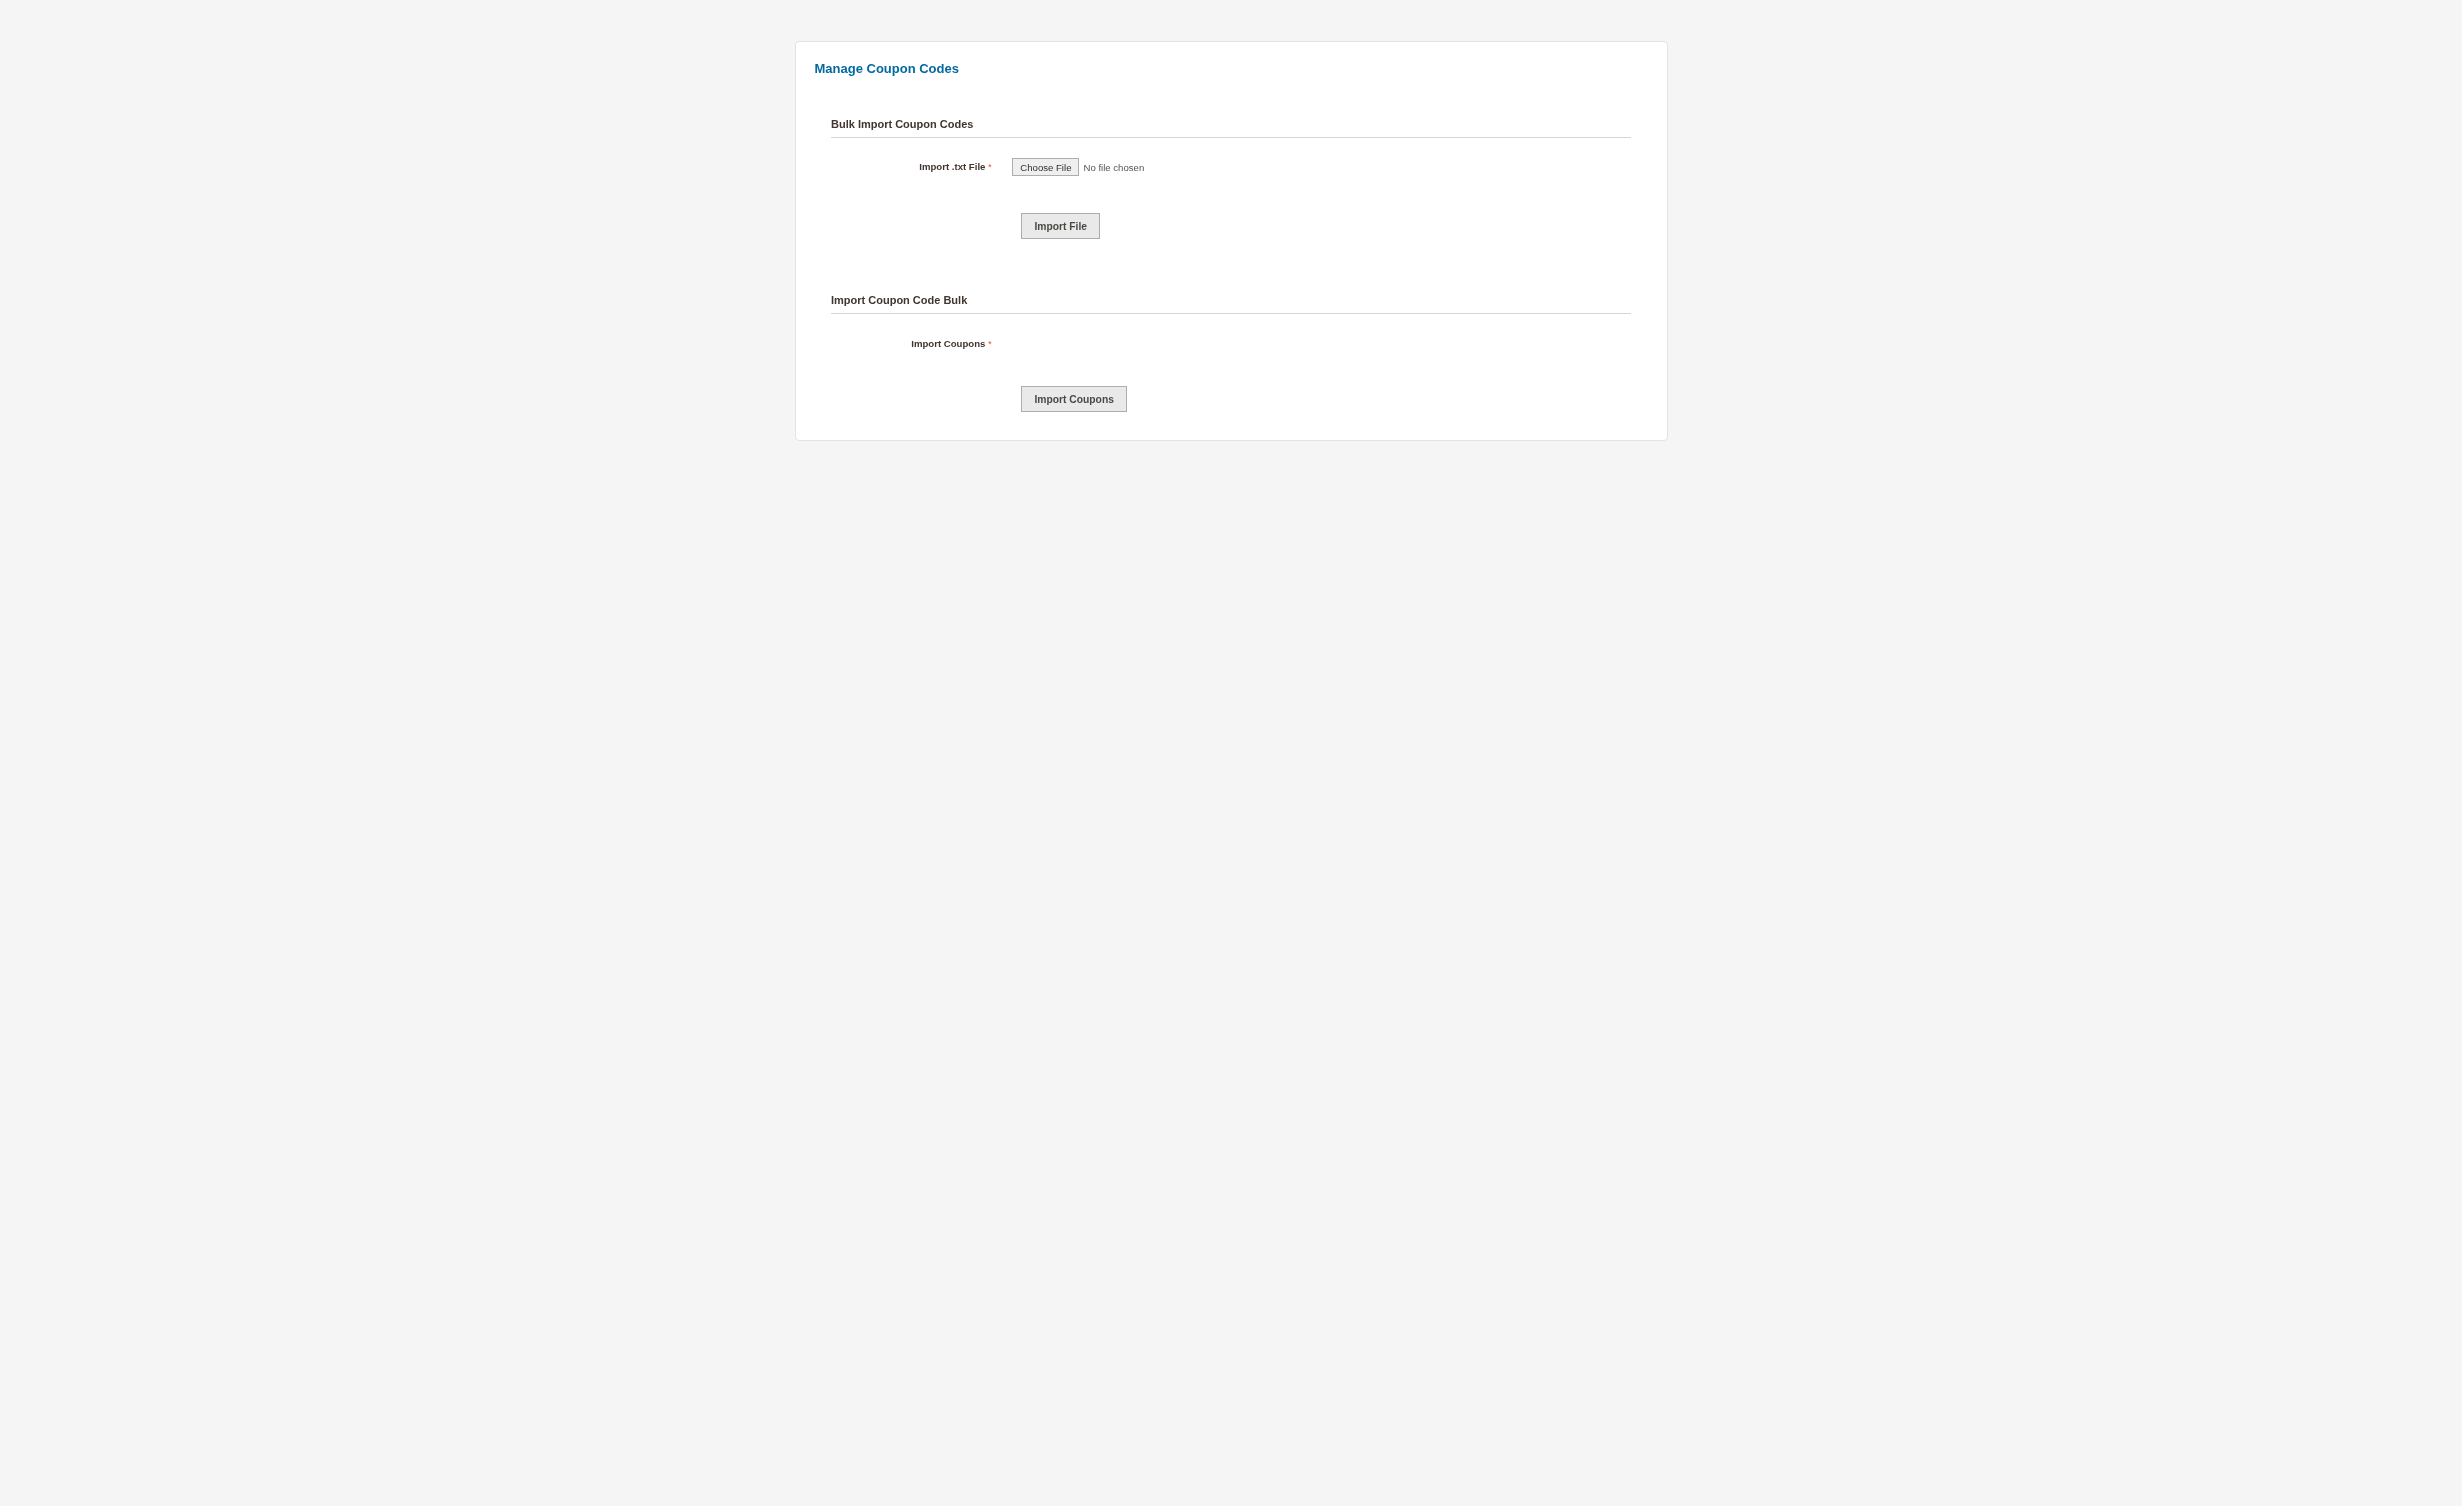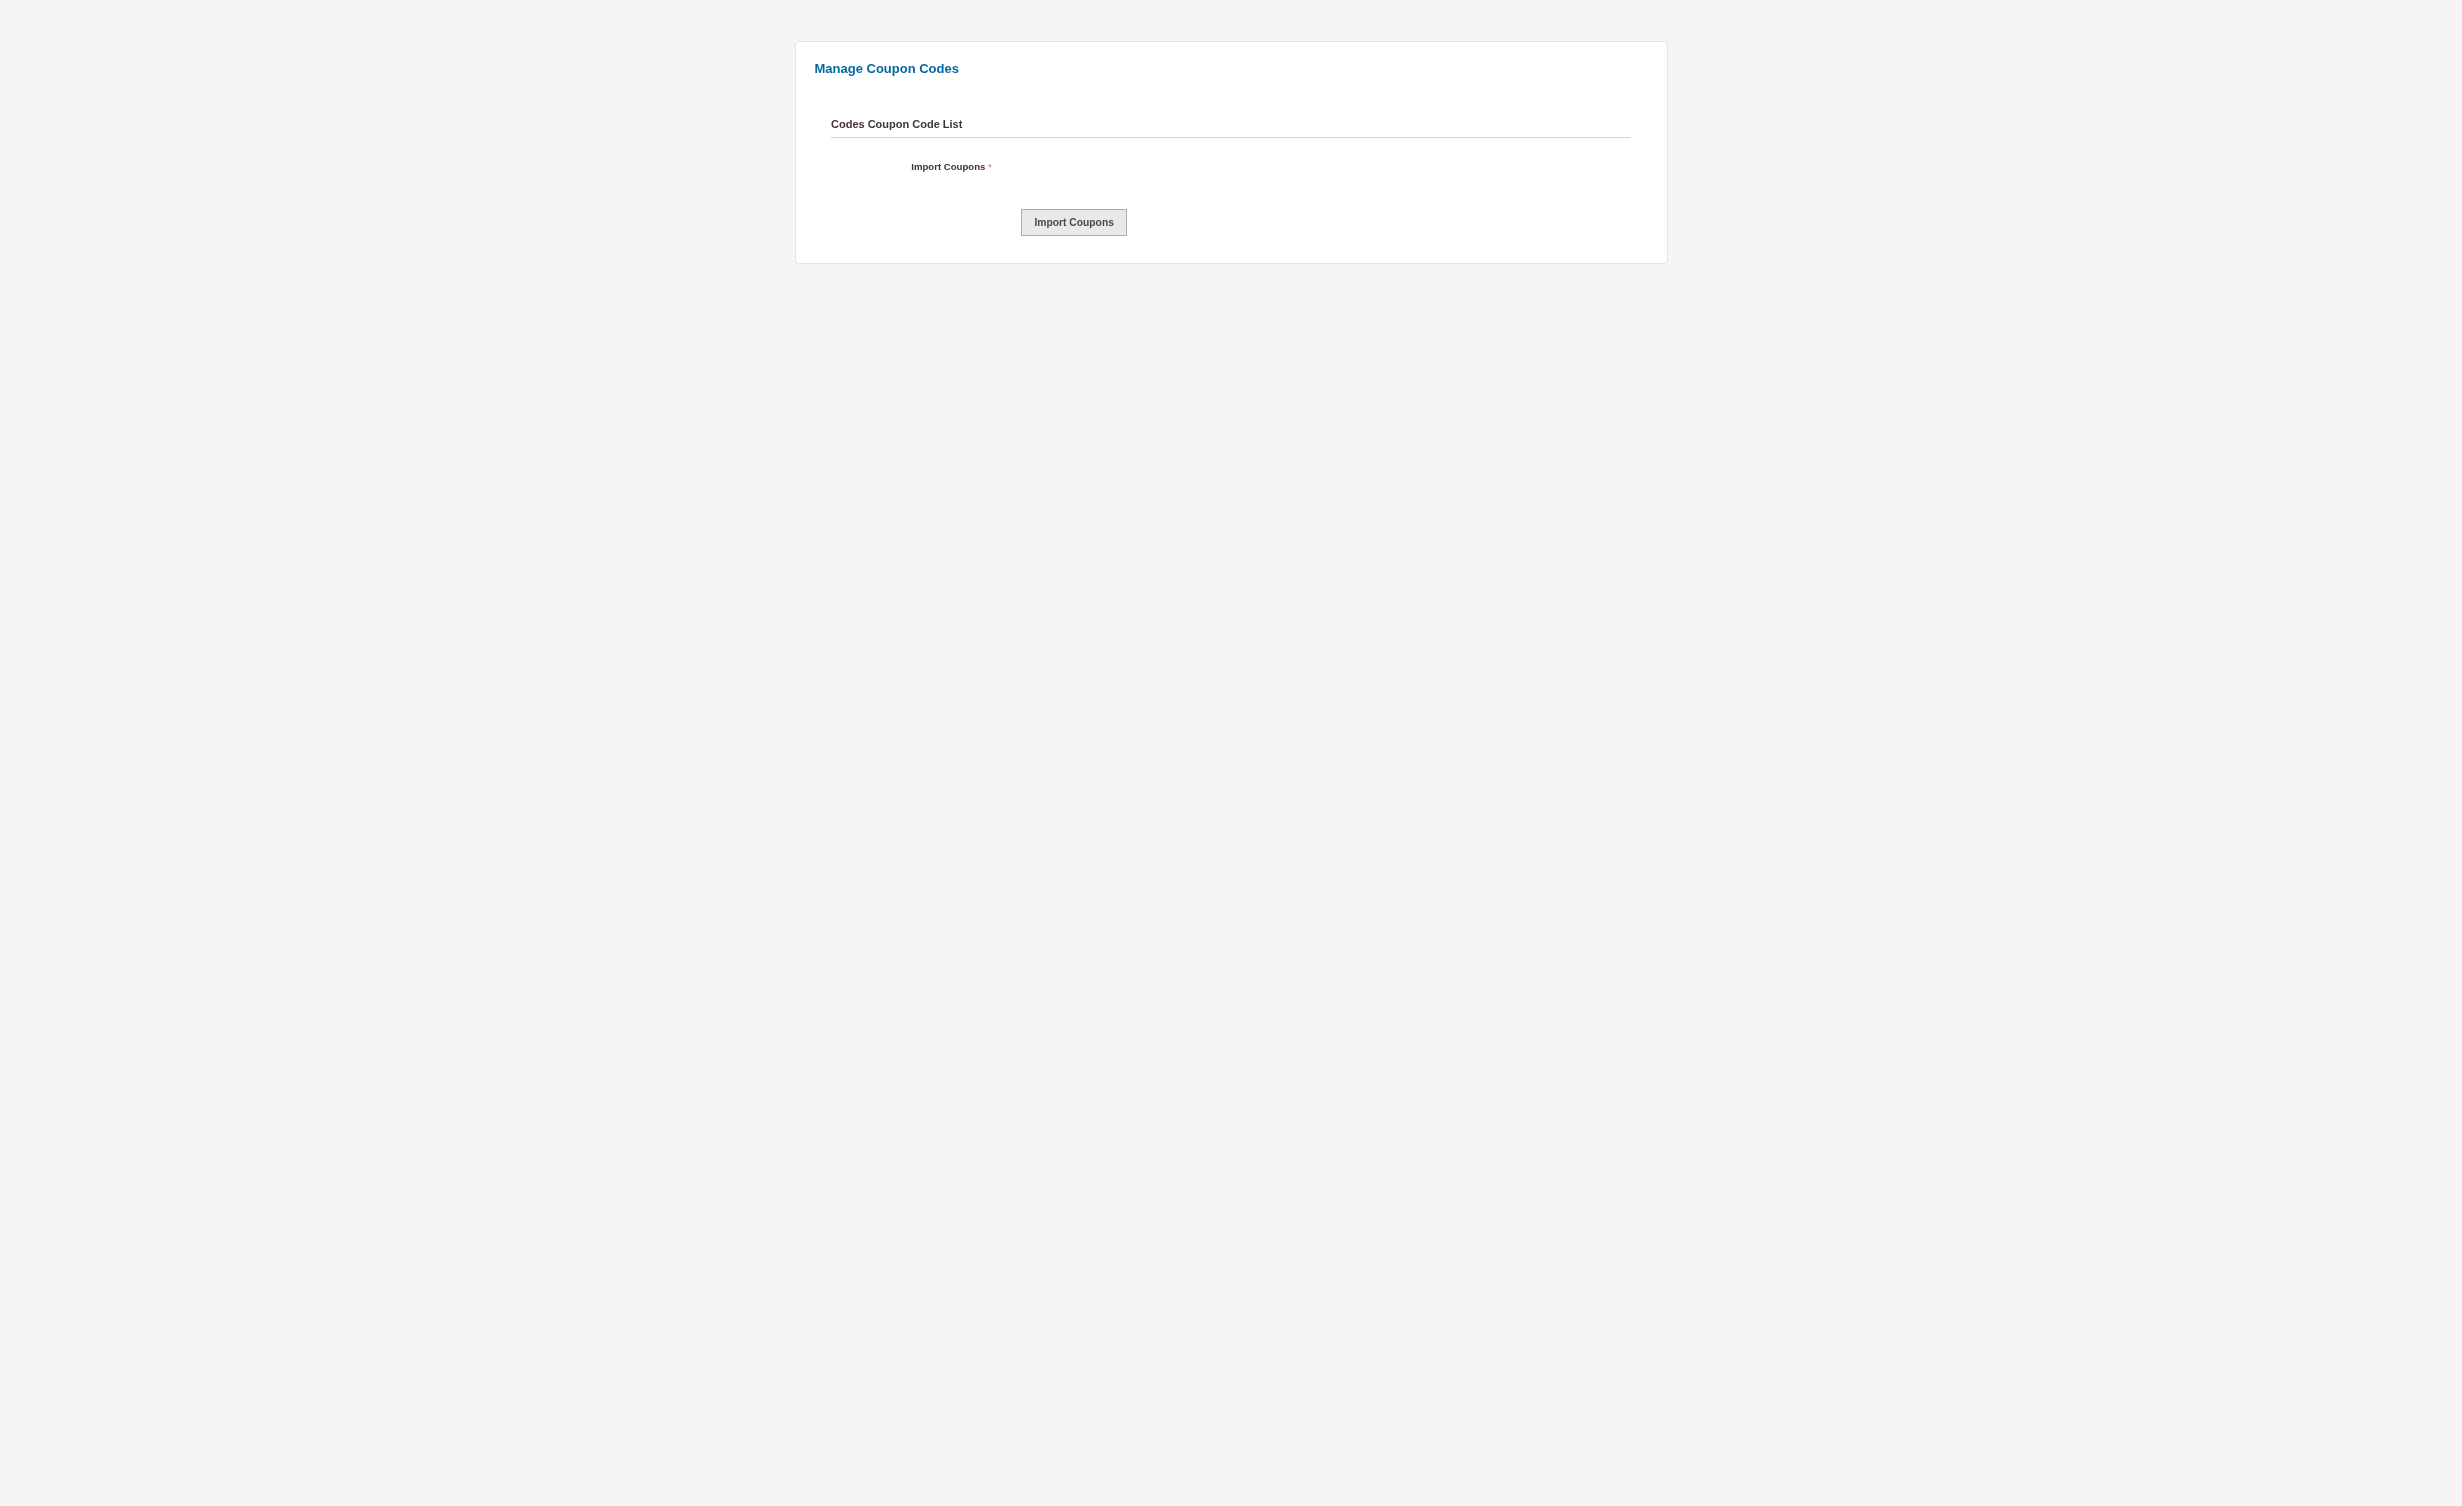--- a/index.html
+++ b/index.html
@@ -131,23 +131,42 @@
       color: #7a7a72;
       margin-top: 9.6px;
     }
   </style>
 </head>
 <body>
 
 <div class="card">
   <h1 class="page-title">Manage Coupon Codes</h1>
 
+  <div class="section">
+    <div class="section-title">Bulk Import Coupon Codes</div>
+
+    <div class="field-row">
+      <div class="field-label">
+        <span>Import .txt File</span><span class="req-mark">*</span>
+      </div>
+      <div class="field-control">
+        <div class="file-picker">
+          <button class="choose-file-btn">Choose File</button>
+          <span class="file-status">No file chosen</span>
+        </div>
+      </div>
+    </div>
+
+    <div class="action-row">
+      <button class="action-btn">Import File</button>
+    </div>
+  </div>
 
   <div class="section">
-    <div class="section-title">Codes Coupon Code List</div>
+    <div class="section-title">Import Coupon Code Bulk</div>
 
     <div class="field-row">
       <div class="field-label">
         <span>Import Coupons</span><span class="req-mark">*</span>
       </div>
     </div>
 
     <div class="action-row">
       <button class="action-btn">Import Coupons</button>
     </div>

